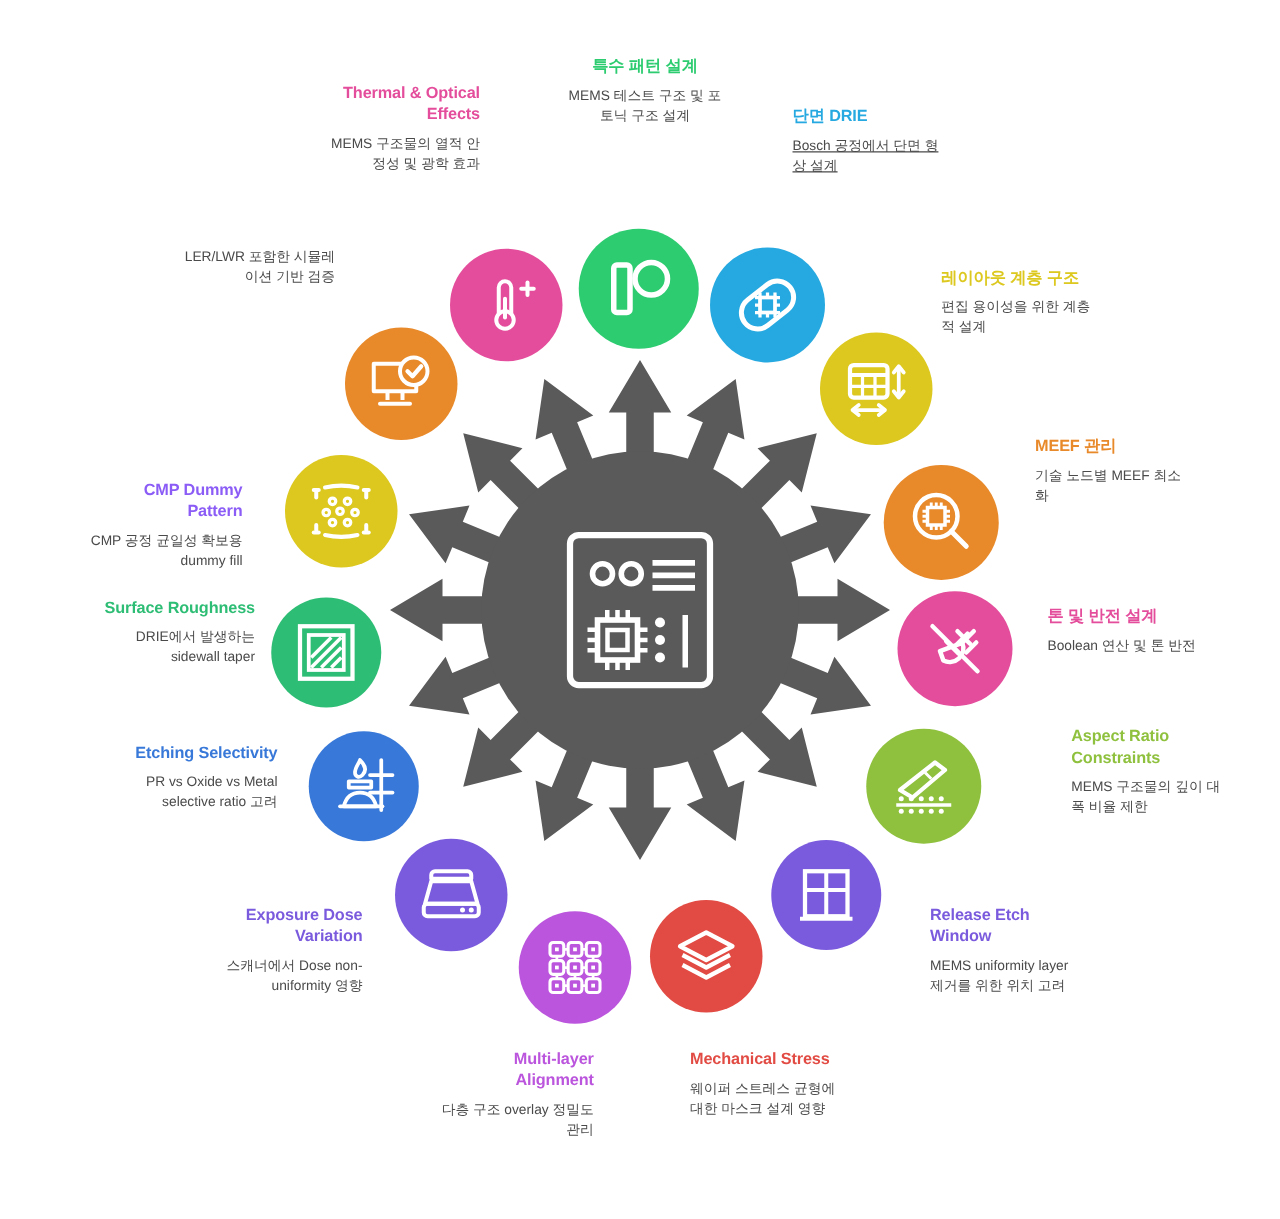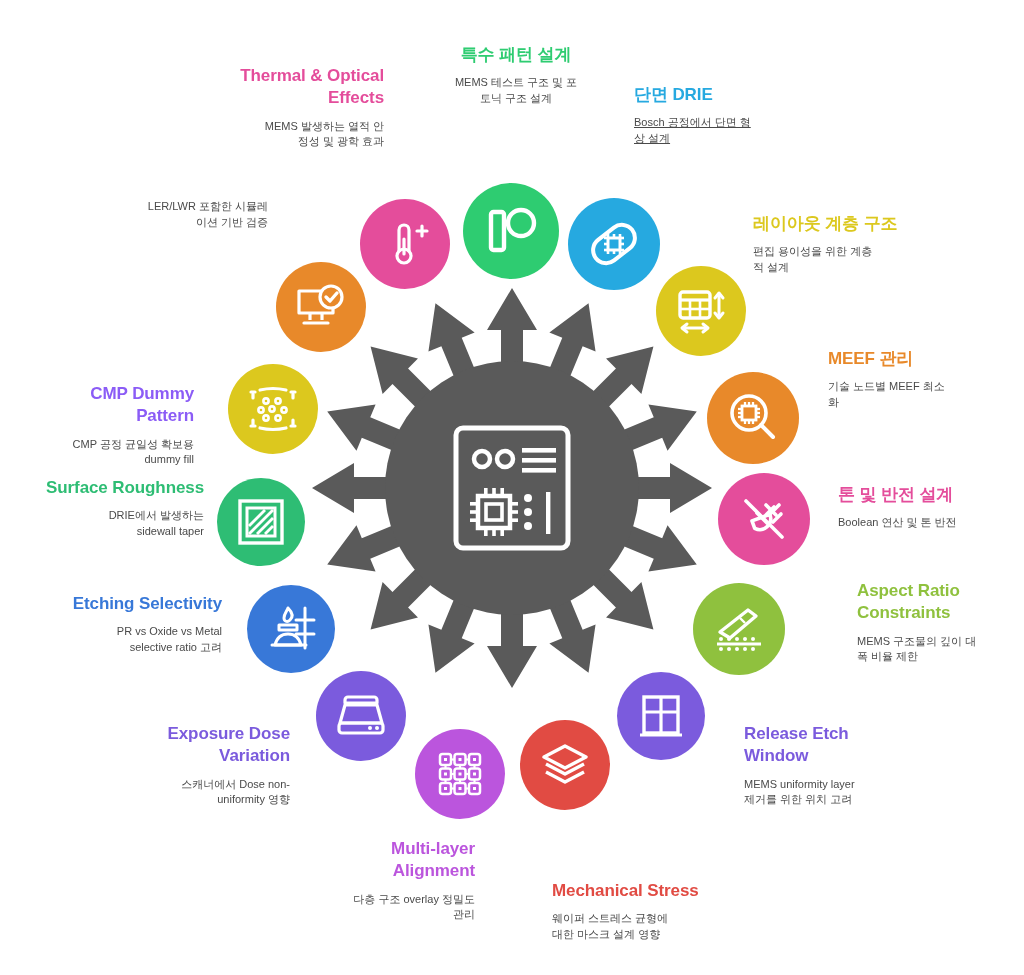--- a/index.html
+++ b/index.html
@@ -21,21 +21,21 @@
   }
   .hub-icon{position:absolute;left:-62px;top:-66px;width:124px;height:132px;}
 
   
   .node{position:absolute;border-radius:50%;display:flex;align-items:center;justify-content:center;}
   .node svg{display:block;}
 
   
   .label{position:absolute;}
   .label .ttl{
-    font-size:17px;font-weight:bold;line-height:1.32;margin:0 0 9px 0;
+    font-size:13px;font-weight:bold;line-height:1.32;margin:0 0 9px 0;
     letter-spacing:-0.1px;
   }
   .label .desc{
     font-size:11px;color:#4a4a4a;line-height:1.42;margin:0;font-weight:400;
   }
   .ta-r{text-align:right;}
   .ta-l{text-align:left;}
 </style>
 </head>
 <body>
@@ -387,21 +387,21 @@
   </div>
 
   <div class="label ta-l" style="left:744px;top:723px;width:185px;">
     <p class="ttl" style="color:#7b5bdd;white-space:pre-line;">Release Etch
 Window</p>
     <p class="desc" style="white-space:pre-line;">MEMS uniformity layer
 제거를 위한 위치 고려</p>
   </div>
 
   <div class="label ta-l" style="left:552px;top:838px;width:190px;">
-    <p class="ttl" style="color:#e14b43;margin-top:42px;">Mechanical Stress</p>
+    <p class="ttl" style="color:#e14b43;">Mechanical Stress</p>
     <p class="desc" style="white-space:pre-line;">웨이퍼 스트레스 균형에
 대한 마스크 설계 영향</p>
   </div>
 
   <div class="label ta-r" style="left:313px;top:838px;width:162px;">
     <p class="ttl" style="color:#bb55dd;white-space:pre-line;">Multi-layer
 Alignment</p>
     <p class="desc" style="white-space:pre-line;">다층 구조 overlay 정밀도
 관리</p>
   </div>
@@ -433,17 +433,17 @@
   </div>
 
   <div class="label ta-r" style="left:88px;top:199px;width:180px;">
     <p class="desc" style="white-space:pre-line;">LER/LWR 포함한 시뮬레
 이션 기반 검증</p>
   </div>
 
   <div class="label ta-r" style="left:204px;top:65px;width:180px;">
     <p class="ttl" style="color:#e44d9b;white-space:pre-line;">Thermal &amp; Optical
 Effects</p>
-    <p class="desc" style="white-space:pre-line;">MEMS 발생하는 열적 안
+    <p class="desc" style="white-space:pre-line;">MEMS 구조물의 열적 안
 정성 및 광학 효과</p>
   </div>
 
 </div>
 
 </body></html>

